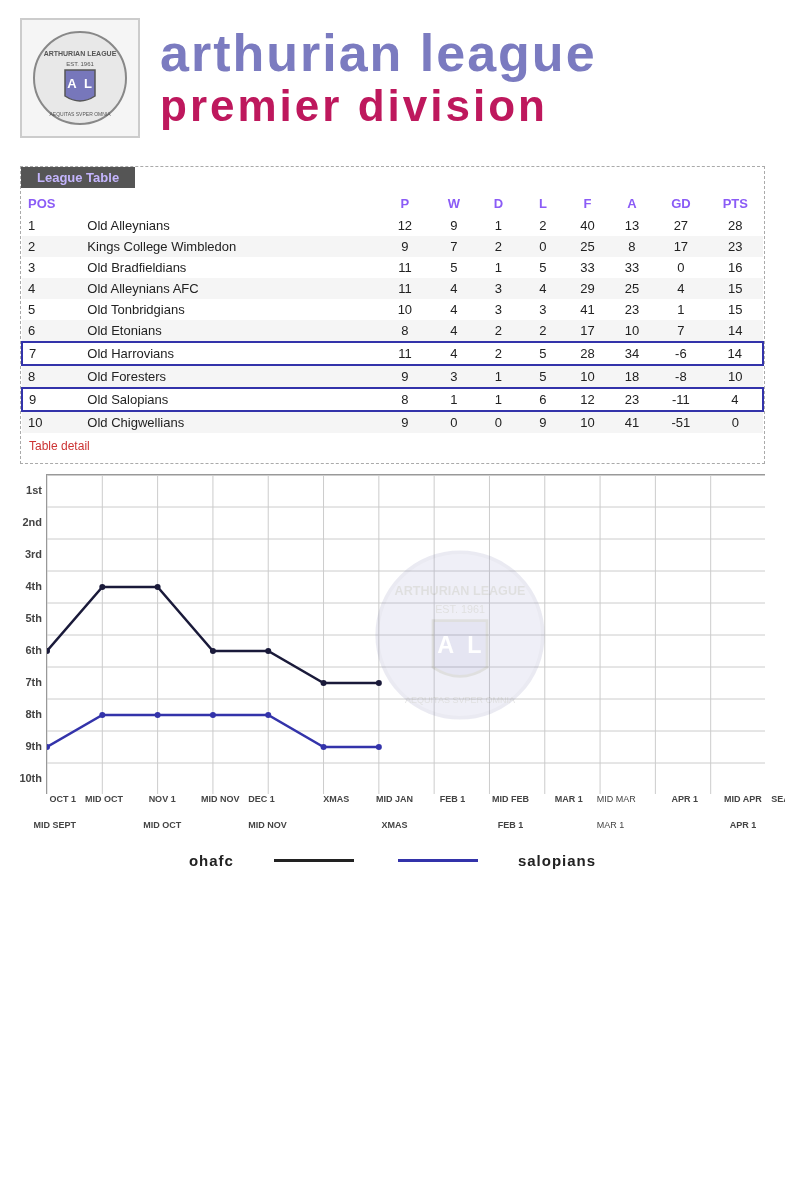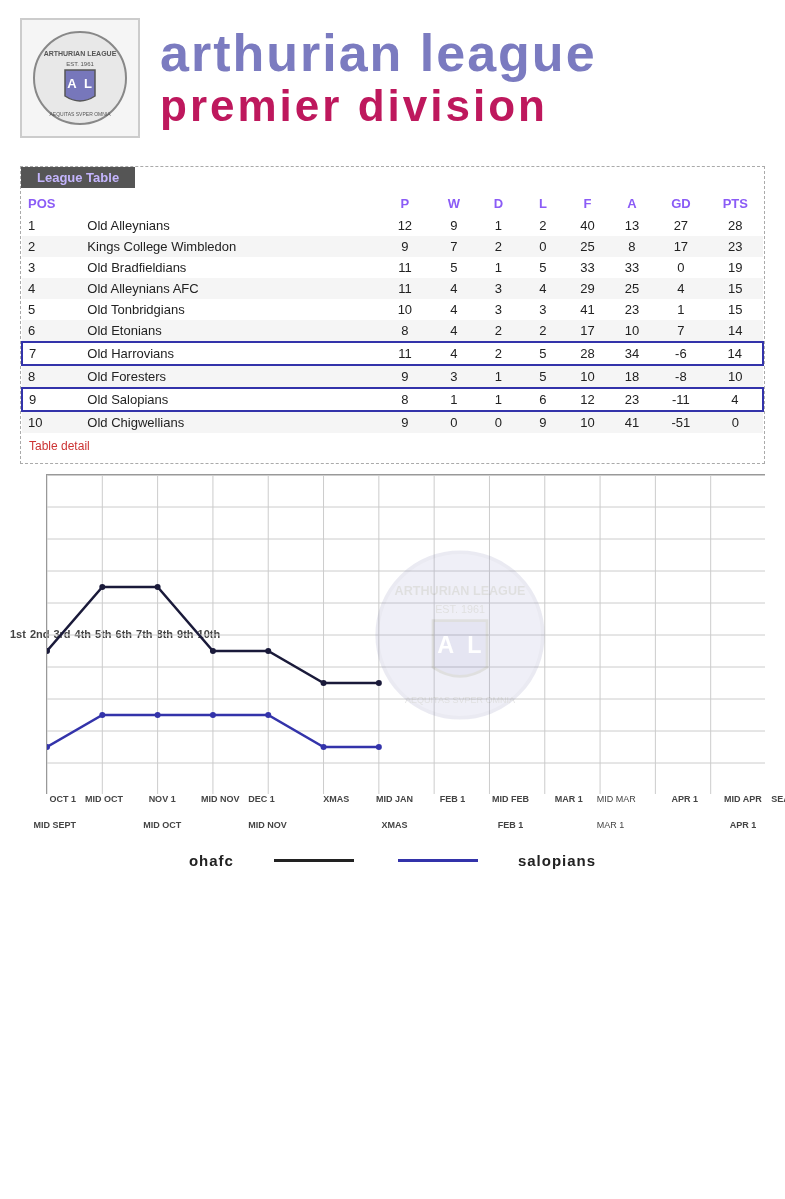--- a/index.html
+++ b/index.html
@@ -119,20 +119,21 @@
       width: 755px;
       height: 370px;
     }
     .chart-y-labels {
       position: absolute;
       left: 0;
       top: 0;
       width: 36px;
       height: 320px;
       display: flex;
+      flex-direction: column;
     }
     .chart-y-label {
       flex: 1;
       display: flex;
       align-items: center;
       justify-content: flex-end;
       padding-right: 4px;
       font-size: 11px;
       color: #444;
       font-weight: bold;
@@ -267,21 +268,21 @@
         <tr style="background: rgb(255, 255, 255);">
           <td>3</td>
           <td>Old Bradfieldians</td>
           <td class="num">11</td>
           <td class="num">5</td>
           <td class="num">1</td>
           <td class="num">5</td>
           <td class="num">33</td>
           <td class="num">33</td>
           <td class="num">0</td>
-          <td class="num">19</td>
+          <td class="num">16</td>
         </tr>
         <tr style="background: rgb(245, 245, 245);">
           <td>4</td>
           <td>Old Alleynians AFC</td>
           <td class="num">11</td>
           <td class="num">4</td>
           <td class="num">3</td>
           <td class="num">4</td>
           <td class="num">29</td>
           <td class="num">25</td>

